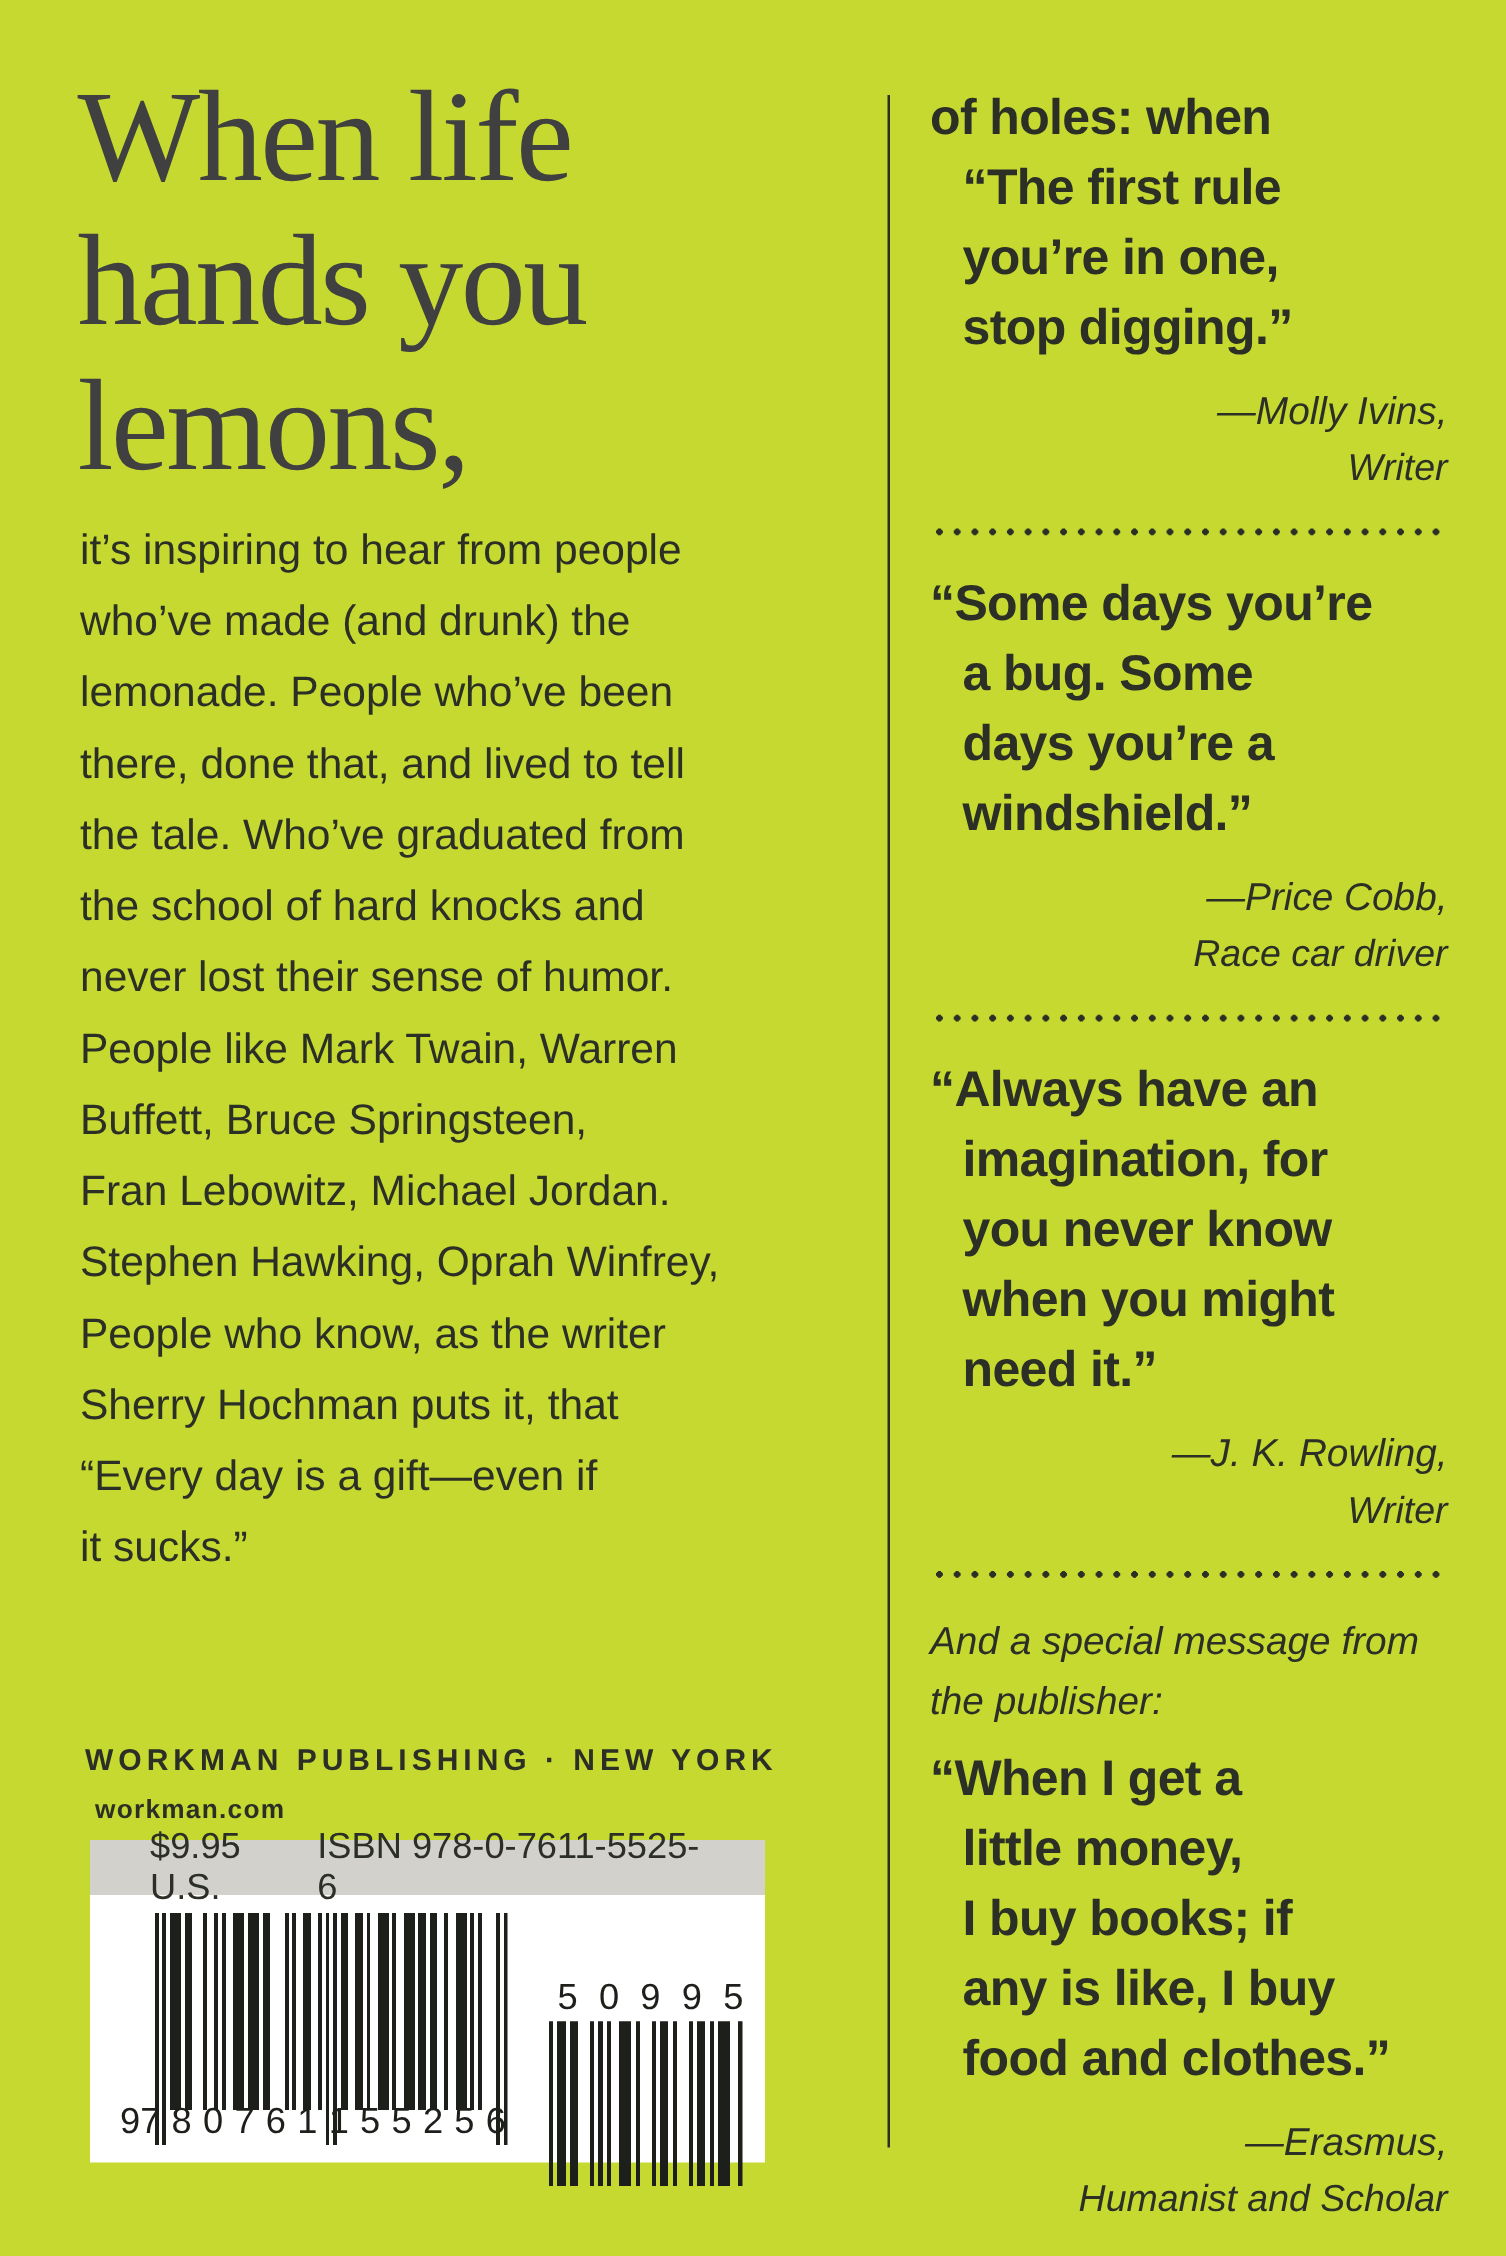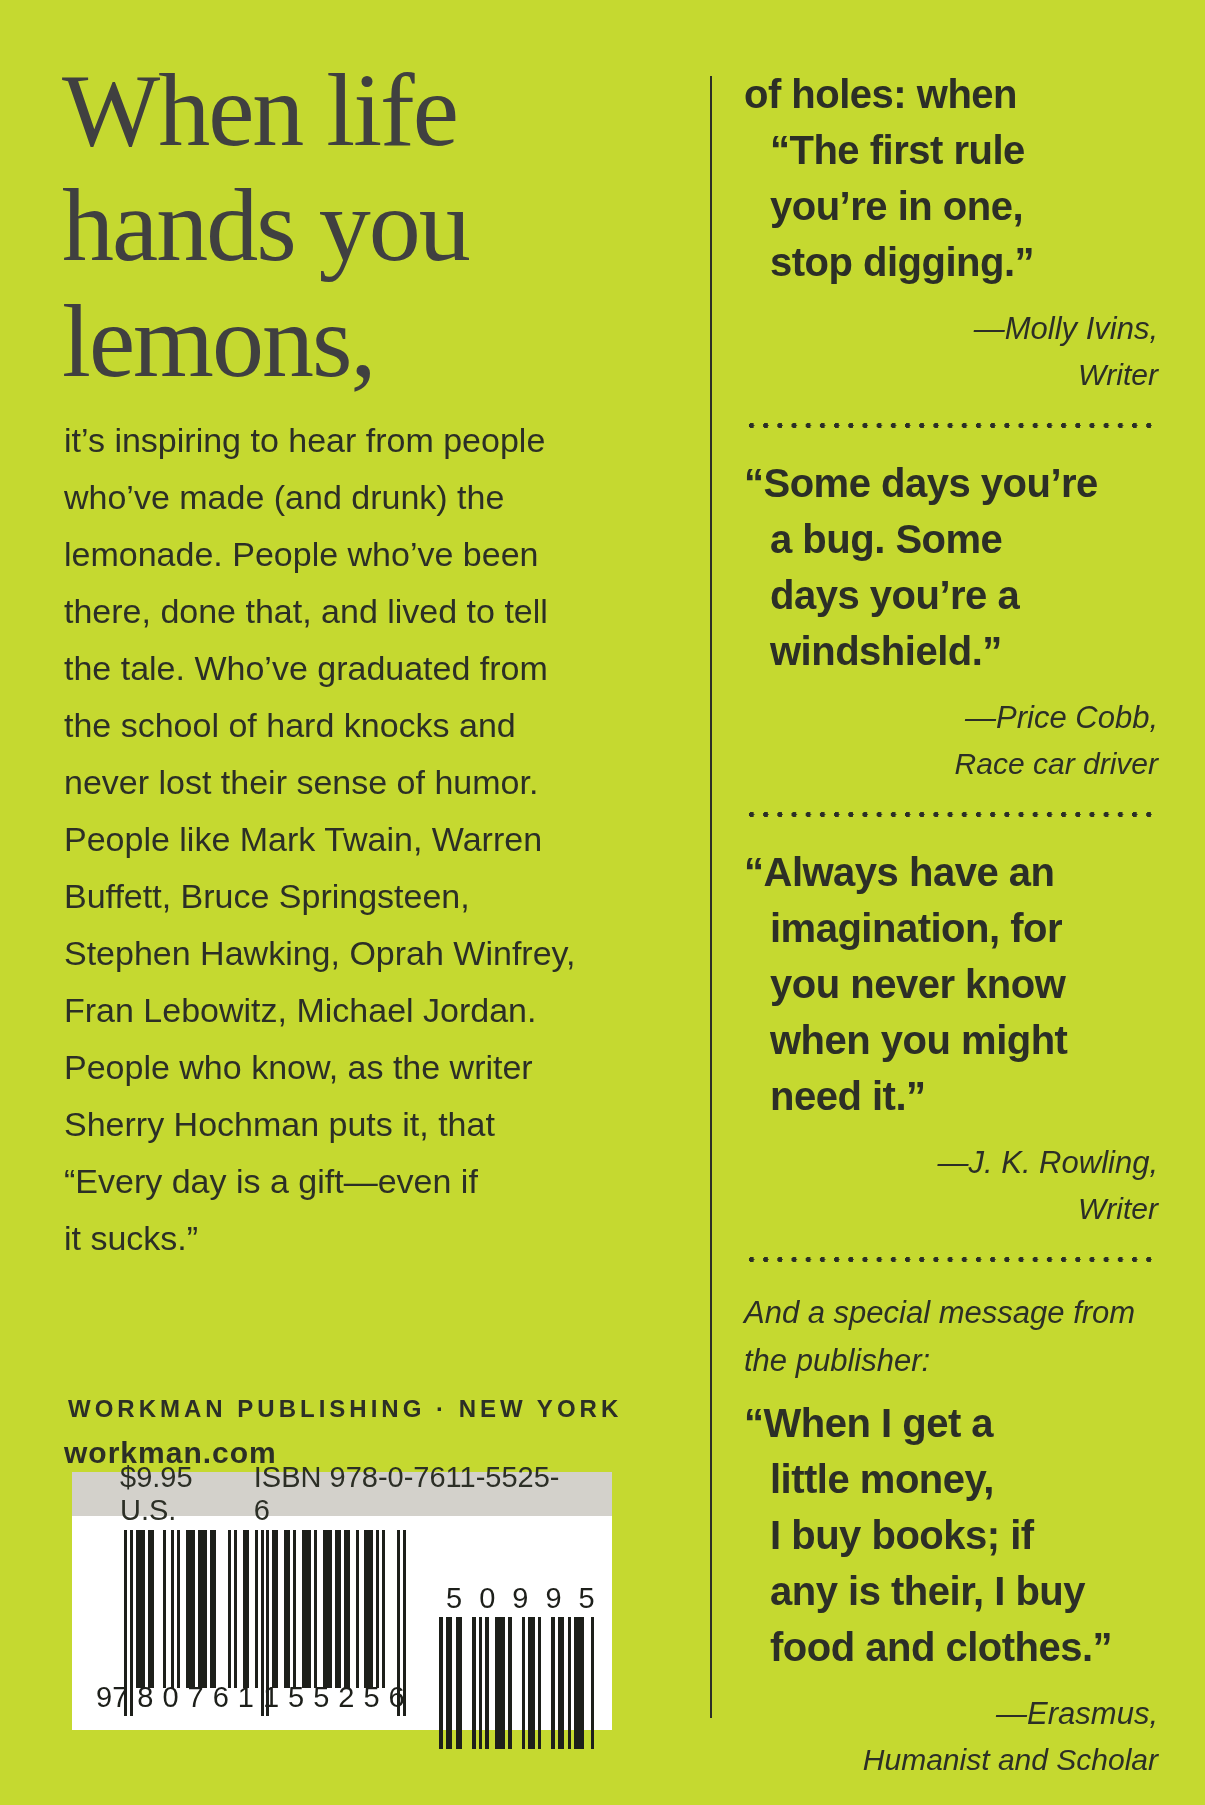--- a/index.html
+++ b/index.html
@@ -19,22 +19,22 @@
   }
   .body-copy {
     position:absolute; left:64px; top:412px; width:560px;
     font-size:34px; line-height:57px; font-weight:400;
   }
   .publisher-line {
     position:absolute; left:68px; top:1395px;
     font-size:24px; font-weight:700; letter-spacing:4px;
   }
   .website-line {
-    position:absolute; left:64px; top:1436px;
-    font-size:30px; font-weight:700; letter-spacing:1px;
+    position:absolute; left:76px; top:1436px;
+    font-size:21px; font-weight:700; letter-spacing:1px;
   }
   
   .barcode-block { position:absolute; left:72px; top:1472px; width:540px; height:258px; }
   .price-strip {
     height:44px; background:#d3d1cb; display:flex;
     align-items:center;
     padding:0 44px 0 48px; font-size:29px; color:#2c2f26;
   }
   .barcode-white {
     height:214px; background:#ffffff; display:flex;
@@ -92,22 +92,22 @@
   <div class="body-copy">
     <div>it’s inspiring to hear from people</div>
     <div>who’ve made (and drunk) the</div>
     <div>lemonade. People who’ve been</div>
     <div>there, done that, and lived to tell</div>
     <div>the tale. Who’ve graduated from</div>
     <div>the school of hard knocks and</div>
     <div>never lost their sense of humor.</div>
     <div>People like Mark Twain, Warren</div>
     <div>Buffett, Bruce Springsteen,</div>
+    <div>Fran Lebowitz, Michael Jordan.</div>
     <div>Stephen Hawking, Oprah Winfrey,</div>
-    <div>Fran Lebowitz, Michael Jordan.</div>
     <div>People who know, as the writer</div>
     <div>Sherry Hochman puts it, that</div>
     <div>“Every day is a gift—even if</div>
     <div>it sucks.”</div>
   </div>
 
   <div class="publisher-line">WORKMAN PUBLISHING · NEW YORK</div>
   <div class="website-line">workman.com</div>
 
   <div class="barcode-block">
@@ -243,20 +243,20 @@
 
     <div class="note">
       <div>And a special message from</div>
       <div>the publisher:</div>
     </div>
 
     <div class="quote">
       <div class="qline">“When I get a</div>
       <div class="qline">little money,</div>
       <div class="qline">I buy books; if</div>
-      <div class="qline">any is their, I buy</div>
+      <div class="qline">any is like, I buy</div>
       <div class="qline">food and clothes.”</div>
     </div>
     <div class="attr-name">—Erasmus,</div>
     <div class="attr-role">Humanist and Scholar</div>
 
   </div>
 </div>
 
 </body></html>

